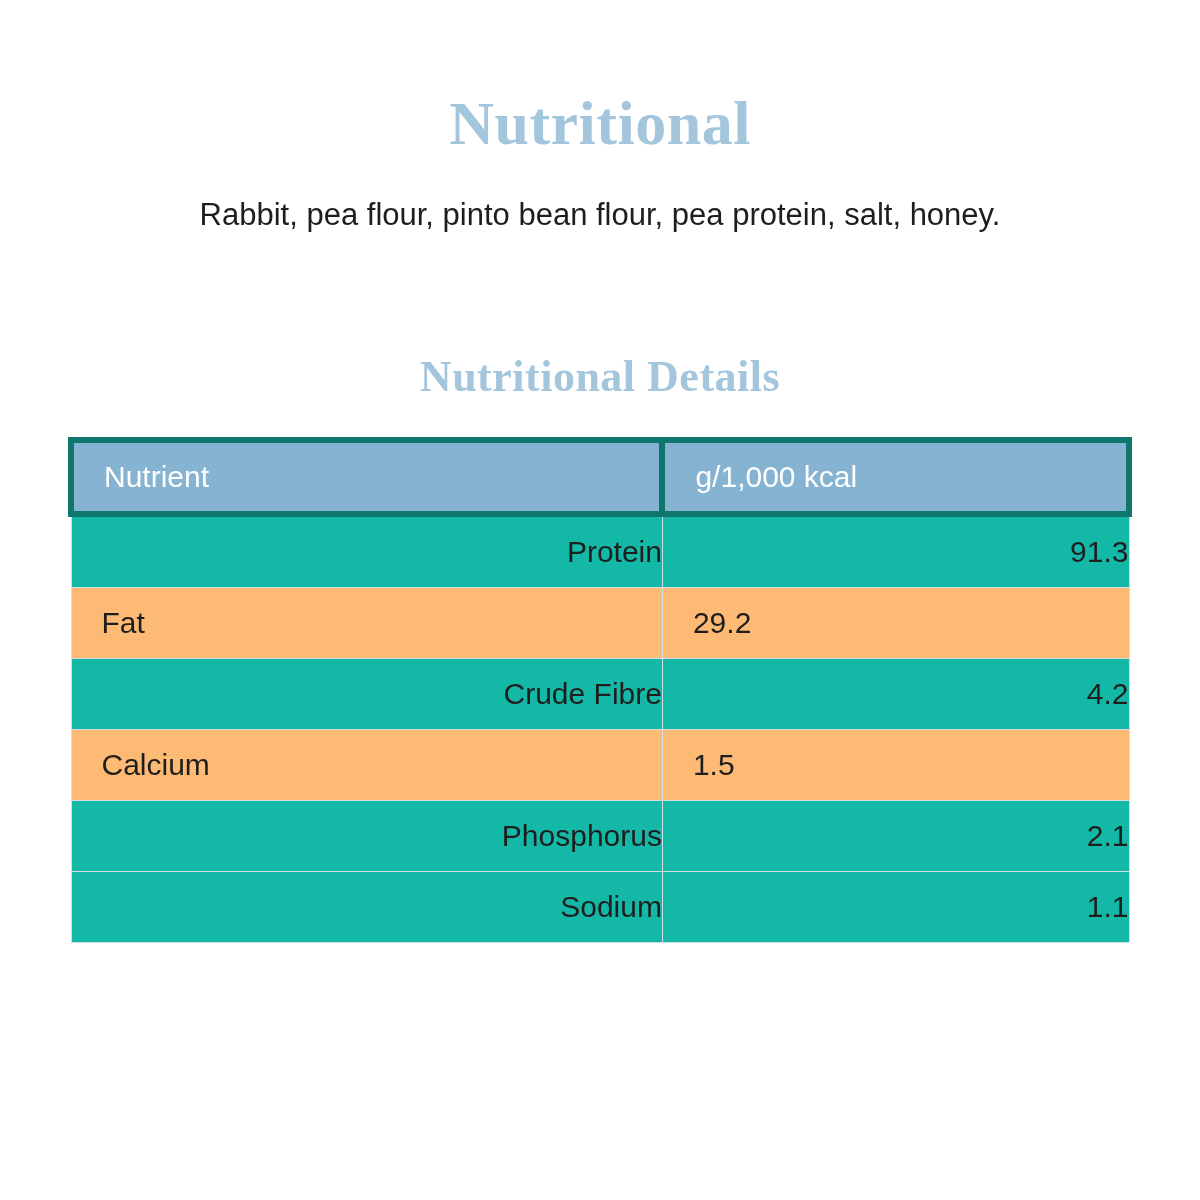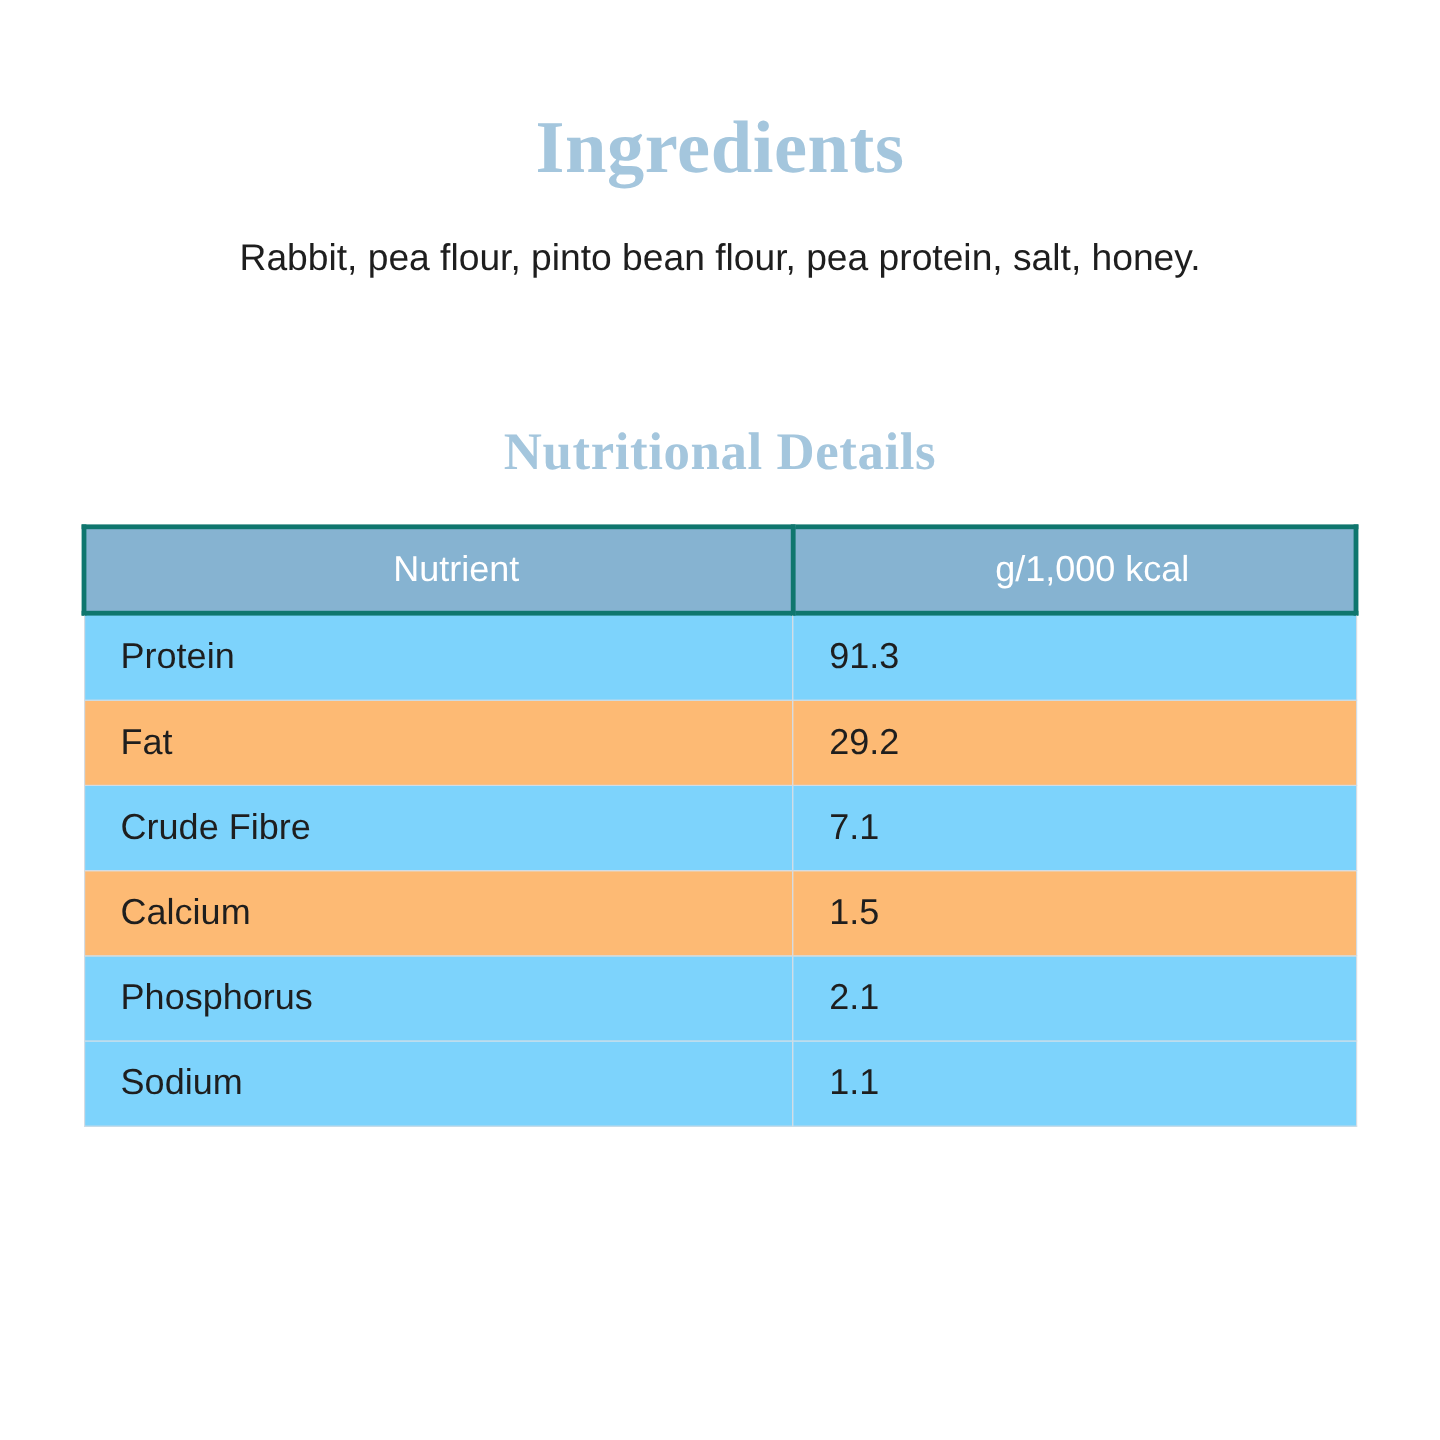--- a/index.html
+++ b/index.html
@@ -60,51 +60,52 @@
     width: 100%;
     border-collapse: collapse;
     table-layout: fixed;
     font-size: 30px;
   }
 
   table.nutrition thead th {
     background: #86b3d1;
     color: #ffffff;
     font-weight: normal;
-    text-align: center;
+    text-align: left;
     padding: 17px 0 17px 30px;
     font-size: 30px;
-    border: 4px solid #0f766e;
+    border: 6px solid #0f766e;
   }
 
   table.nutrition thead th.col-nutrient {
     width: 52.5%;
   }
 
   table.nutrition tbody td {
     padding: 18px 0 18px 30px;
     border: 1px solid #d3dce4;
     color: #1e1e1e;
     font-size: 30px;
   }
 
   table.nutrition tbody tr.odd td {
-    background: #7dd3fc;
+    background: #14b8a6;
+    text-align: right;
   }
 
   table.nutrition tbody tr.even td {
     background: #fdba74;
   }
 </style>
 </head>
 <body>
 
 <div class="page">
 
-  <h1 id="ingredients-heading" class="heading">Ingredients</h1>
+  <h1 id="ingredients-heading" class="heading">Nutritional</h1>
 
   <p class="ingredients-text">Rabbit, pea flour, pinto bean flour, pea protein, salt, honey.</p>
 
   <h2 id="nutrition-heading" class="heading">Nutritional Details</h2>
 
   <div class="table-wrap">
     <table class="nutrition">
       <thead>
         <tr>
           <th class="col-nutrient">Nutrient</th>
@@ -115,21 +116,21 @@
         <tr class="odd">
           <td>Protein</td>
           <td>91.3</td>
         </tr>
         <tr class="even">
           <td>Fat</td>
           <td>29.2</td>
         </tr>
         <tr class="odd">
           <td>Crude Fibre</td>
-          <td>7.1</td>
+          <td>4.2</td>
         </tr>
         <tr class="even">
           <td>Calcium</td>
           <td>1.5</td>
         </tr>
         <tr class="odd">
           <td>Phosphorus</td>
           <td>2.1</td>
         </tr>
         <tr class="odd">

